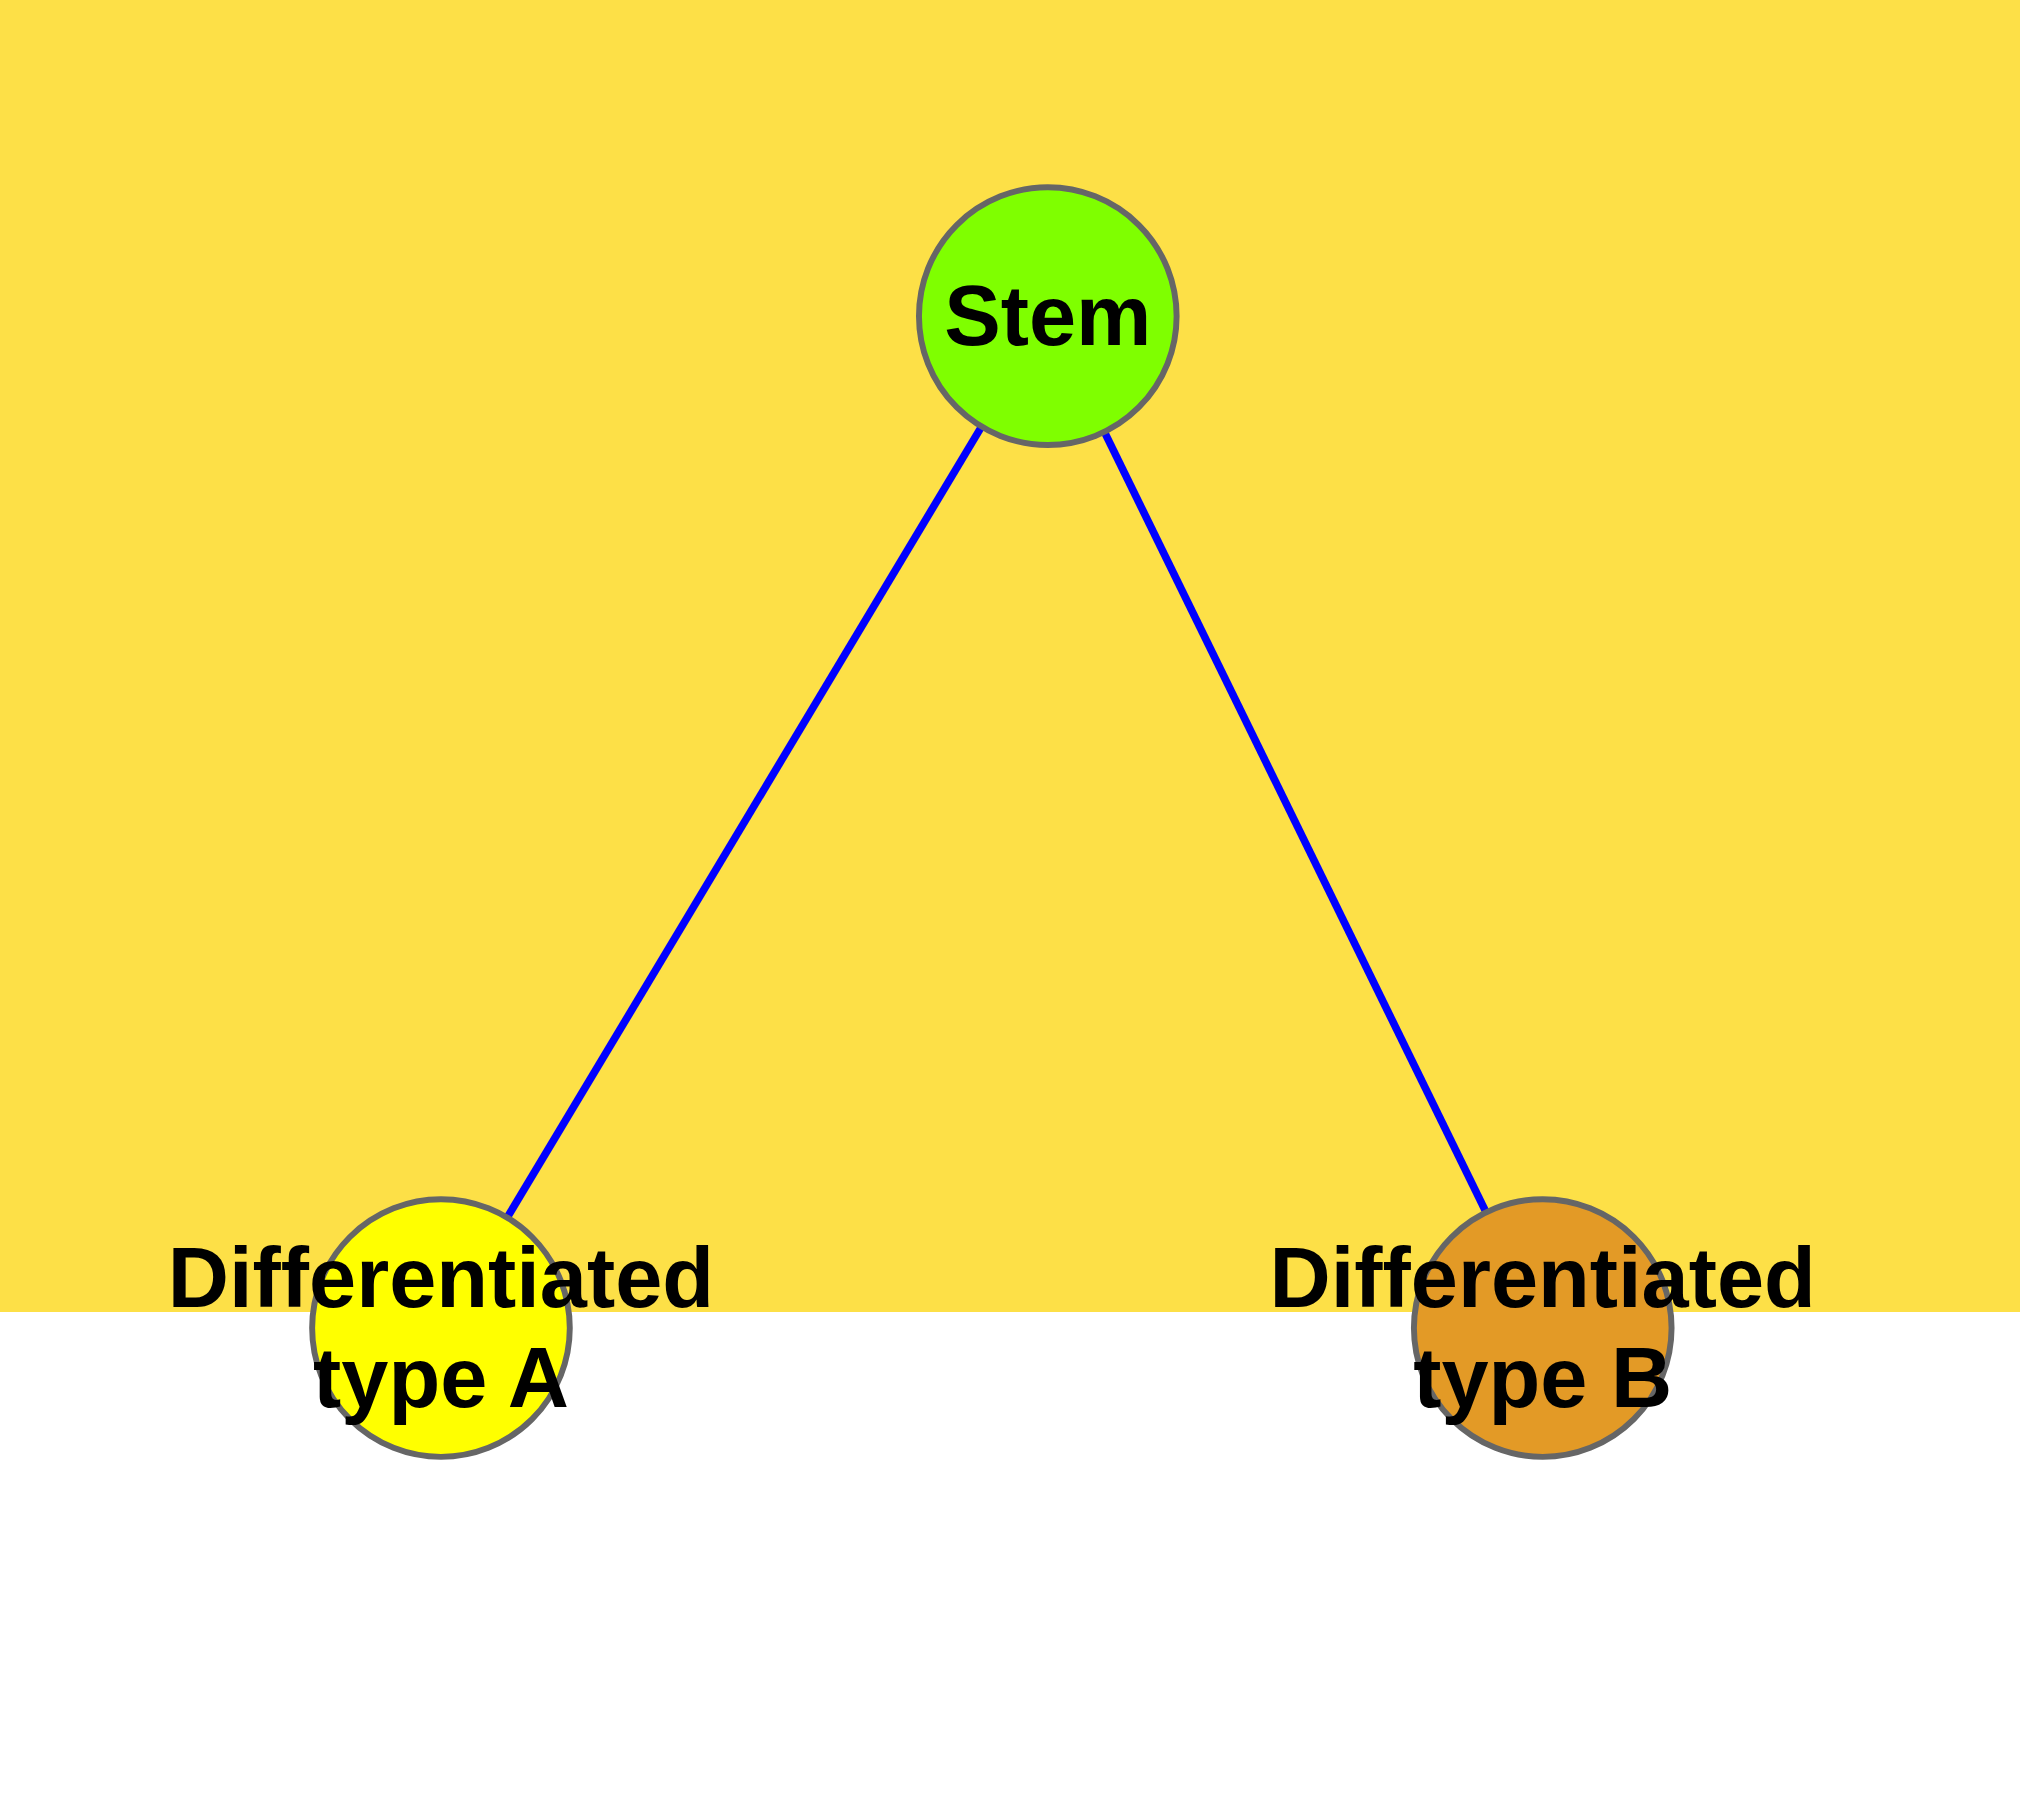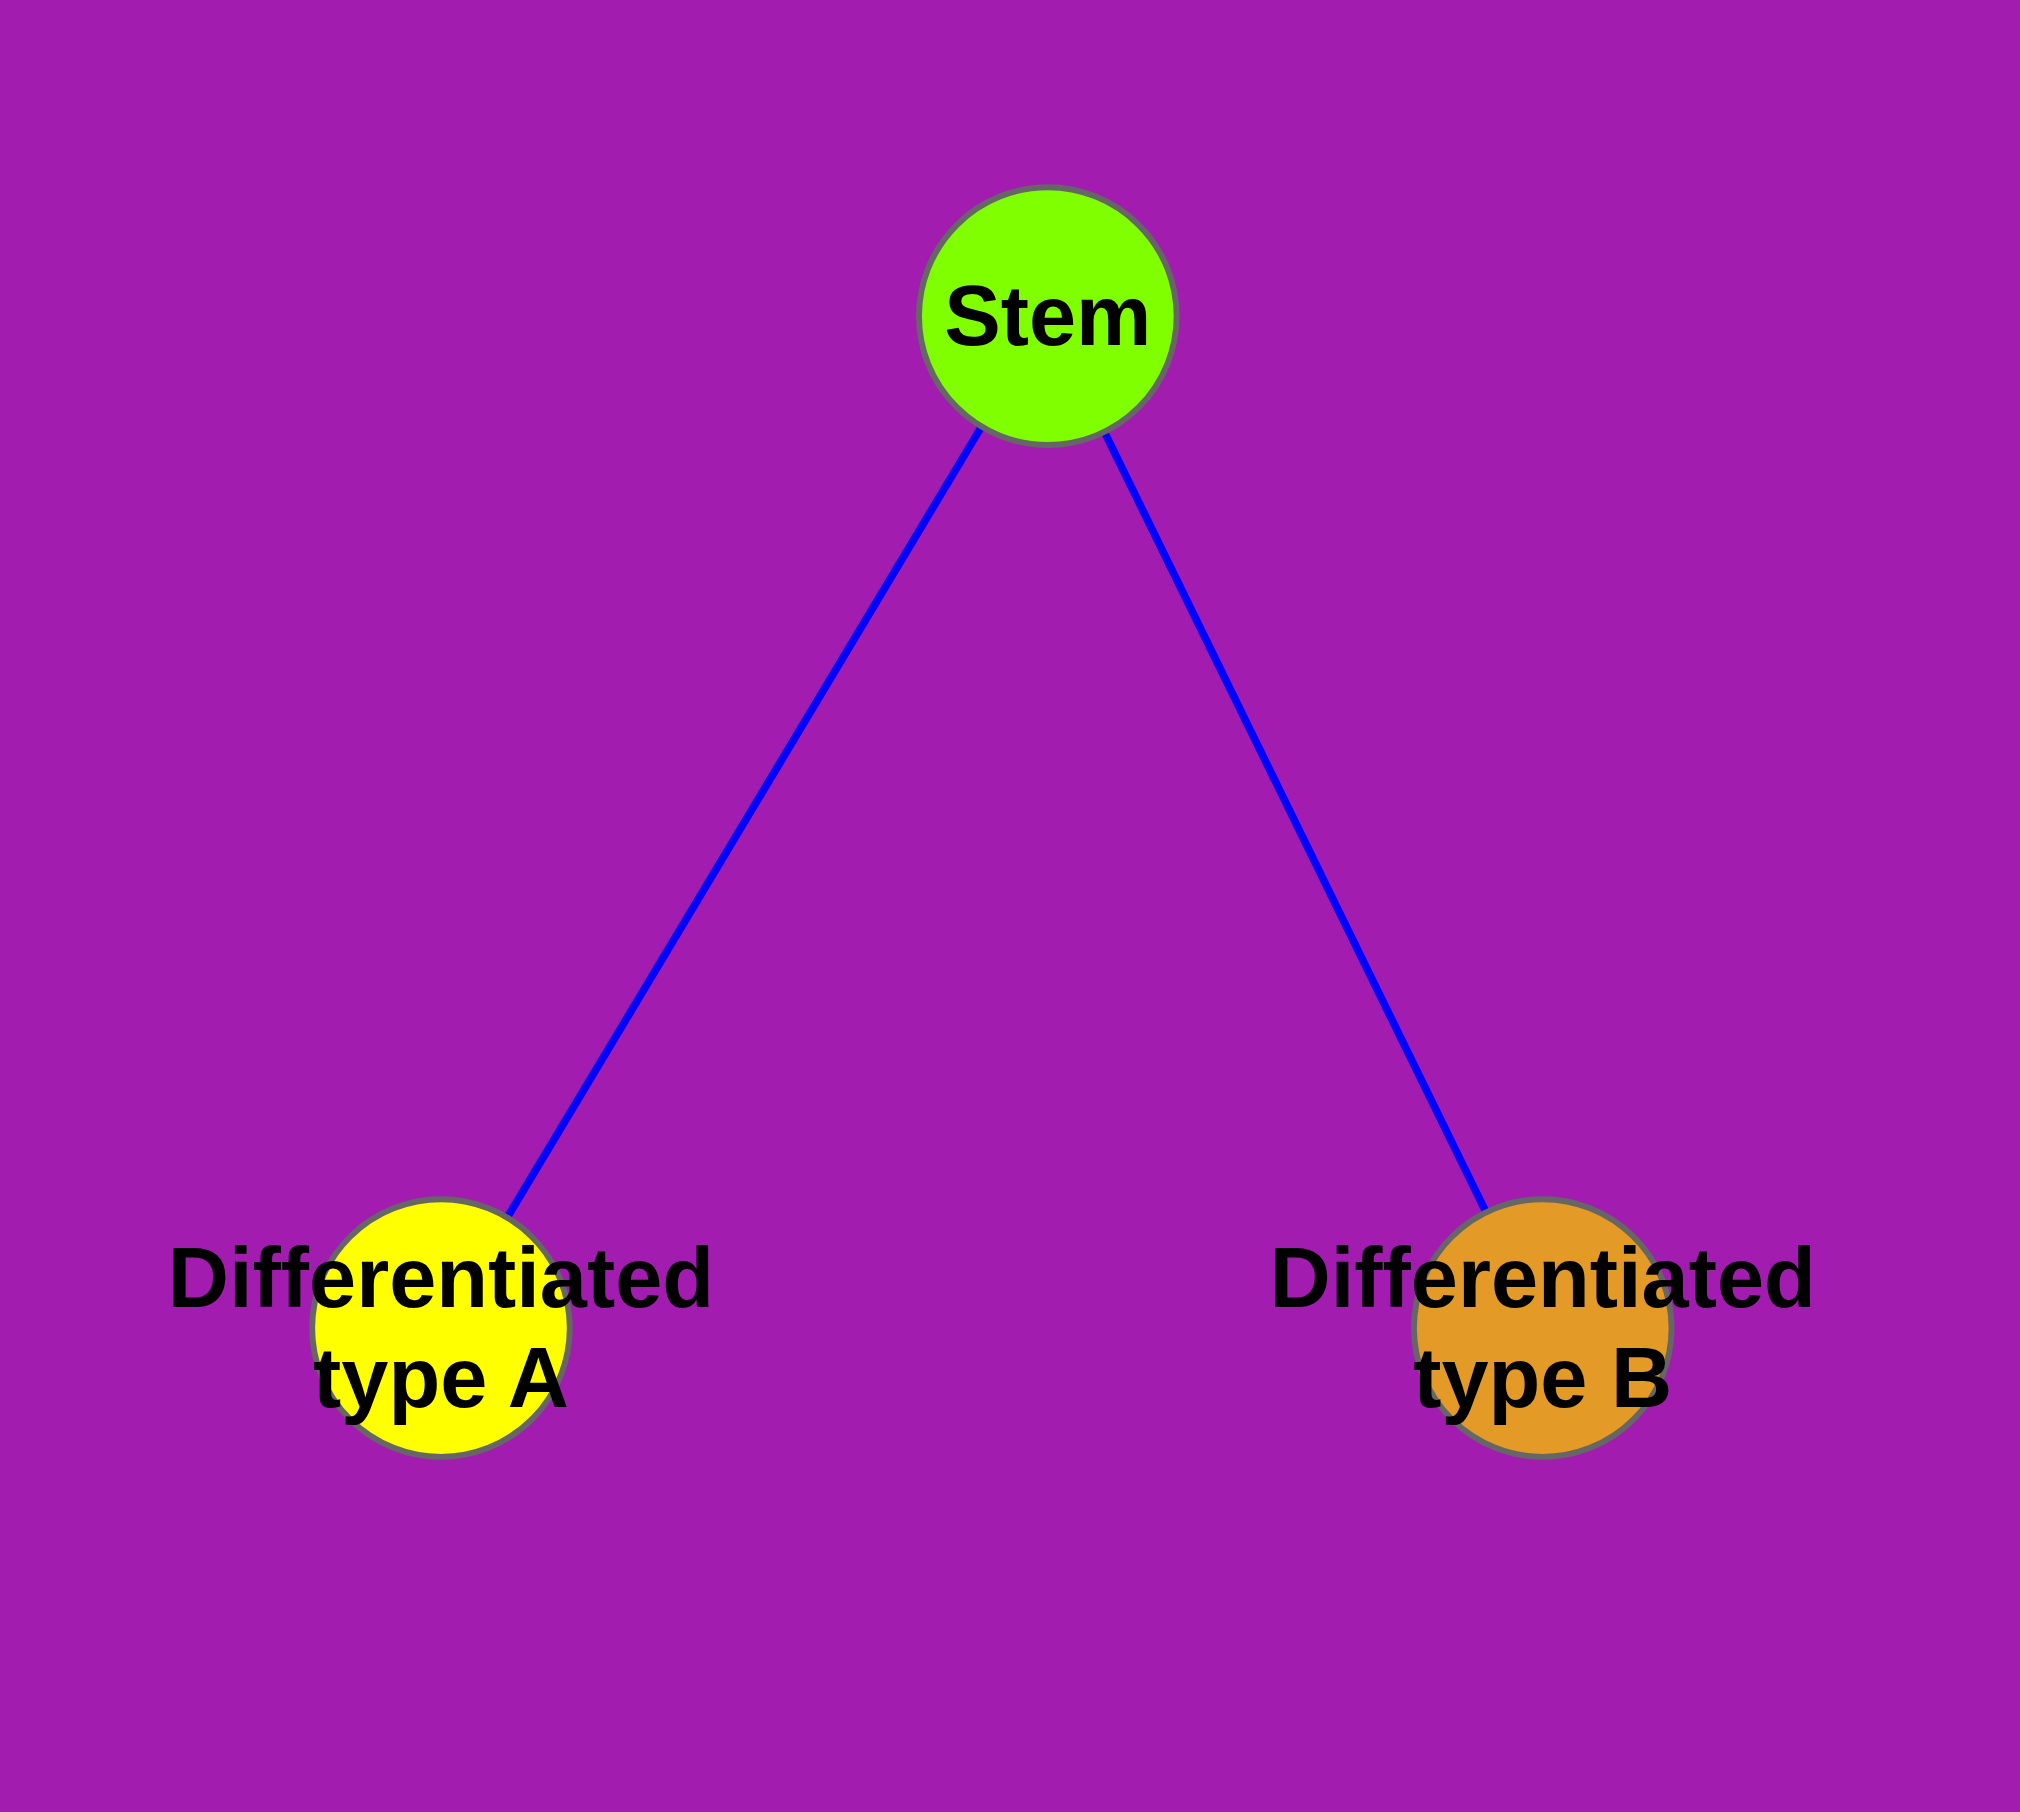--- a/index.html
+++ b/index.html
@@ -42,21 +42,21 @@
     font-weight: bold;
     font-size: 100px;
     fill: #000000;
     text-anchor: middle;
     dominant-baseline: auto;
   }
 </style>
 </head>
 <body style="width: 2021px; height: 1812px;">
 
-<div id="graph-canvas" style="width: 2021px; height: 1812px; background: #a21caf;">
+<div id="graph-canvas" style="width: 2021px; height: 1312px; background: #fde047;">
   <svg id="graph-svg" viewBox="0 0 2384 2138" style="width: 2021px; height: 1812px;">
 
     <g>
       <line class="edge-line" x1="1157.8287586399285" y1="503.35818740771697" x2="598.1712413600715" y2="1436.641812592283" stroke="#0000ff" stroke-width="9"></line>
       <line class="edge-line" x1="1302.7845515107385" y1="509.5423878490101" x2="1753.2154484892615" y2="1430.45761215099" stroke="#0000ff" stroke-width="9"></line>
     </g>
 
     <g>
       <circle class="node-circle" cx="1236" cy="373" r="152" fill="#7fff00" stroke="#666666"></circle>
       <circle class="node-circle" cx="520" cy="1567" r="152" fill="#ffff00" stroke="#666666"></circle>

